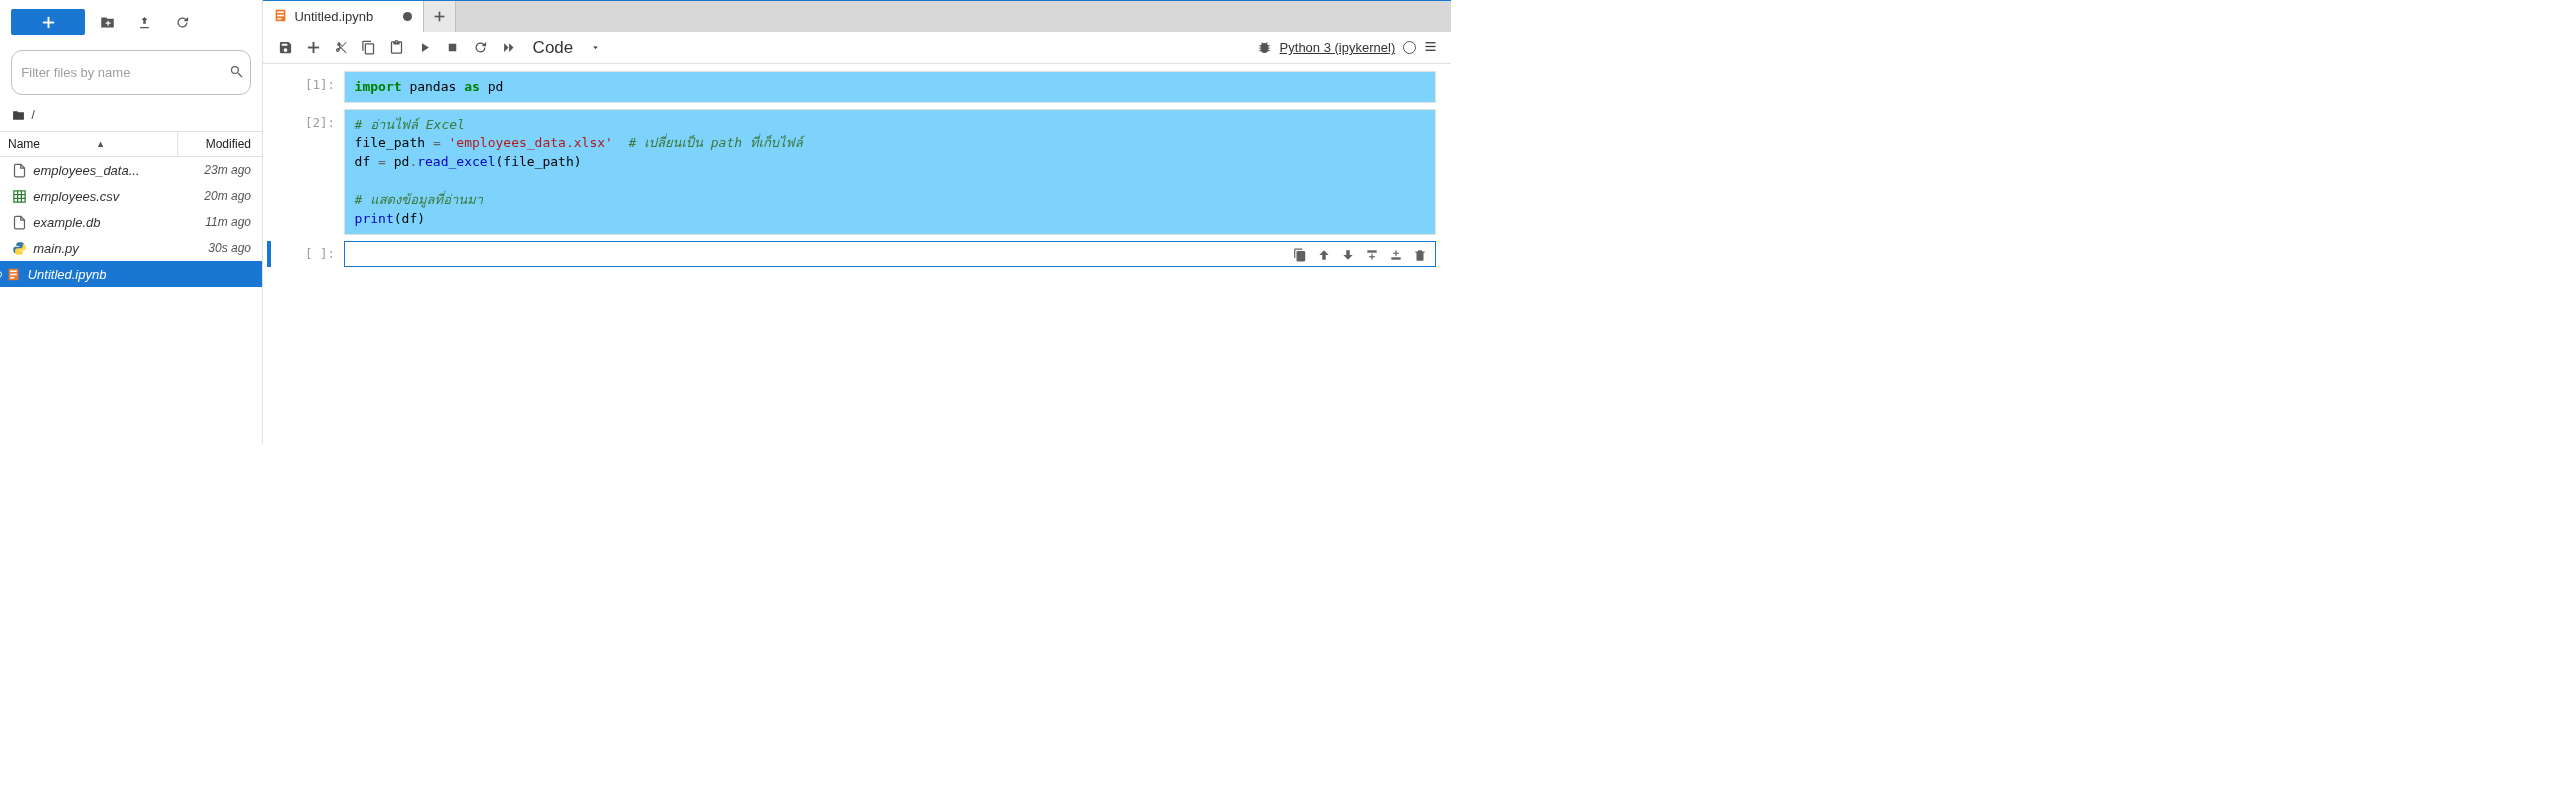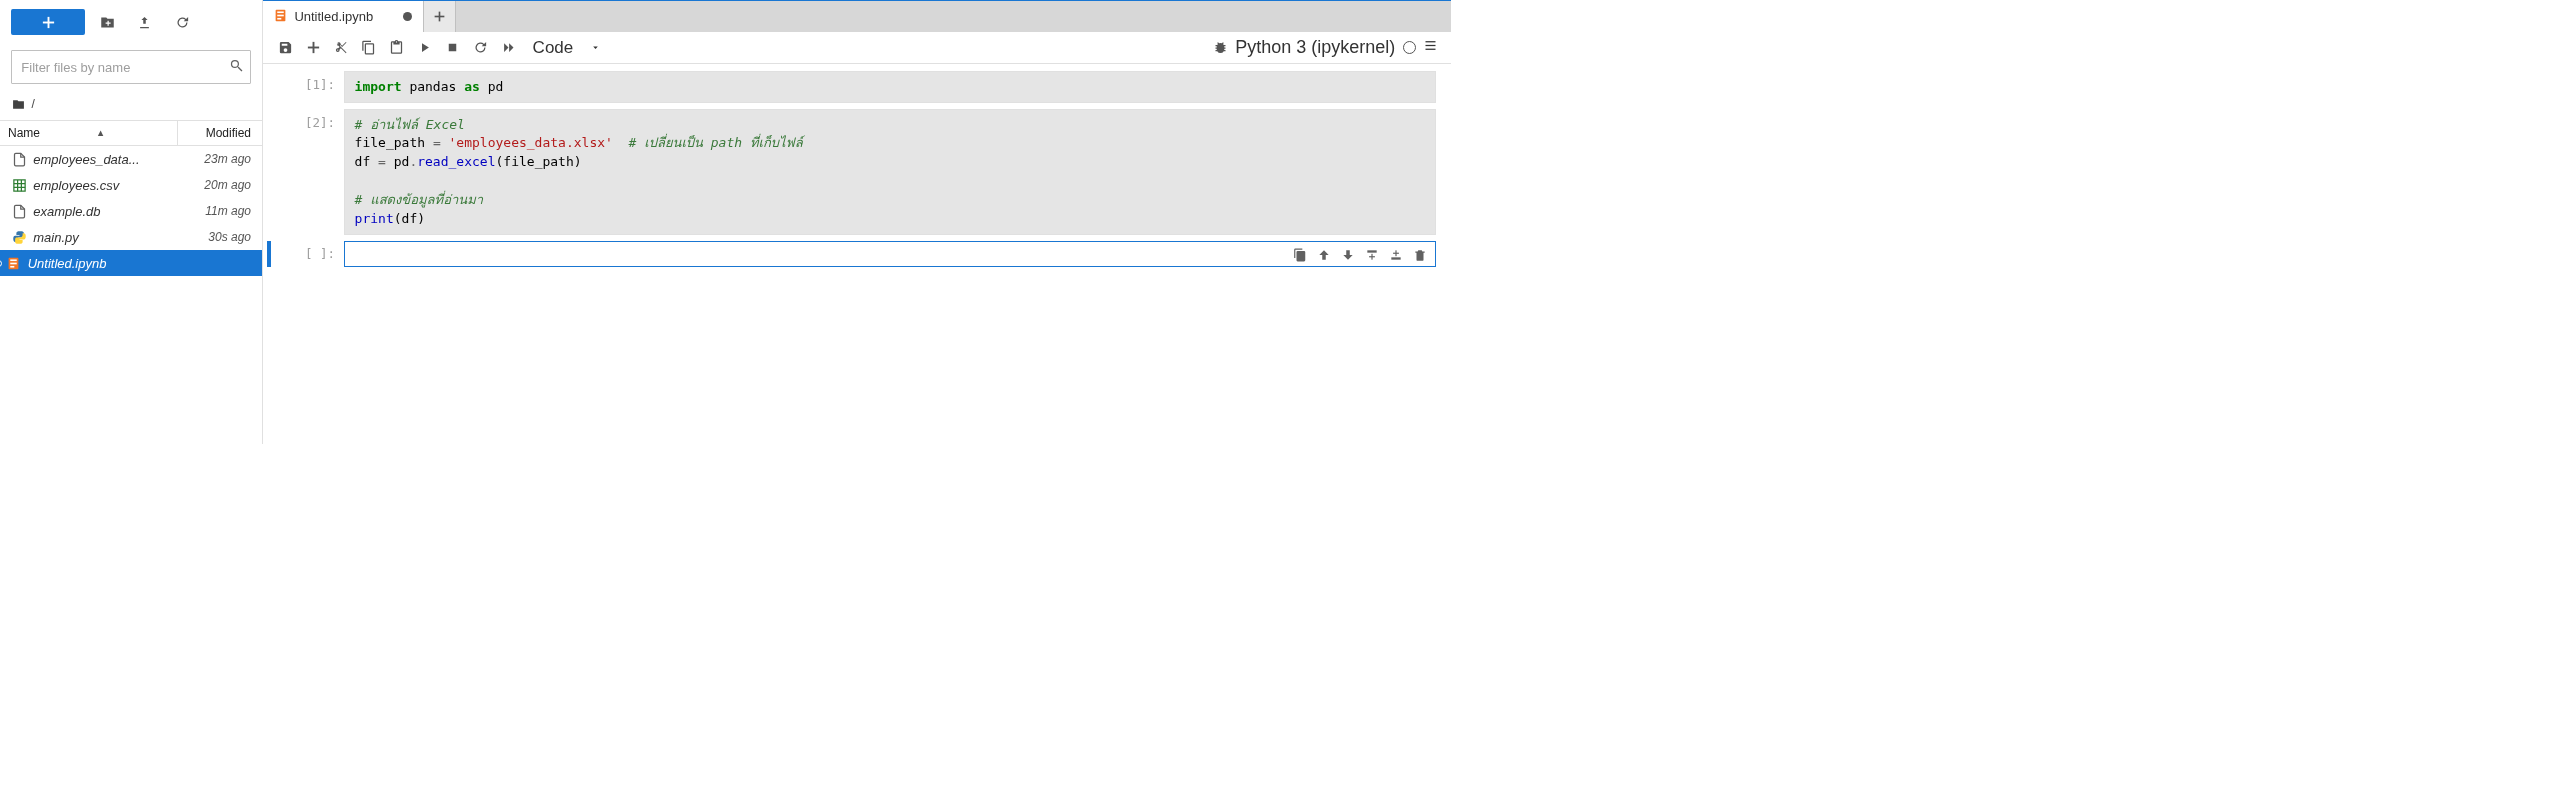--- a/index.html
+++ b/index.html
@@ -9,21 +9,21 @@
 
 .main { display: flex; flex: 1; min-height: 0; }
 
 
 .sidebar { width: 263px; border-right: 0.9px solid #e0e0e0; display: flex; flex-direction: column; background: #fff; }
 .sb-toolbar { display: flex; align-items: center; gap: 7.4px; padding: 9.3px 11px; }
 .btn-new { background: #1976d2; color: #fff; width: 74px; height: 26px; border: none; border-radius: 1.9px; display: flex; align-items: center; justify-content: center; font-size: 16.7px; cursor: pointer; }
 .sb-icon { width: 30px; height: 26px; display: flex; align-items: center; justify-content: center; color: #555; cursor: pointer; }
 .sb-icon svg { width: 15px; height: 15px; }
 .sb-filter { margin: 5.6px 11px 9.3px 11px; position: relative; }
-.sb-filter input { width: 100%; height: 34px; padding: 0 32px 0 9.3px; border: 0.9px solid #c0c0c0; border-radius: 1px; font-size: 13px; color: #0f172a; }
+.sb-filter input { width: 100%; height: 45px; padding: 0 32px 0 9.3px; border: 0.9px solid #c0c0c0; border-radius: 11px; font-size: 13px; color: #0f172a; }
 .sb-filter input::placeholder { color: #9e9e9e; }
 .sb-filter .mag { position: absolute; right: 7.4px; top: 50%; transform: translateY(-50%); color: #616161; }
 .sb-breadcrumb { padding: 3.7px 11px 9.3px 11px; display: flex; align-items: center; gap: 5.6px; color: #424242; }
 .sb-breadcrumb svg { width: 15px; height: 13px; }
 .sb-headers { display: flex; align-items: center; border-top: 0.9px solid #e0e0e0; border-bottom: 0.9px solid #e0e0e0; font-size: 12px; color: #212121; height: 26px; }
 .sb-headers .col-name { flex: 1; padding-left: 8px; display: flex; align-items: center; gap: 56px; }
 .sb-headers .col-mod { width: 85px; text-align: right; padding-right: 11px; border-left: 0.9px solid #e0e0e0; height: 100%; display: flex; align-items: center; justify-content: flex-end; }
 .sb-headers .sort-ic { font-size: 9.3px; color: #555; }
 .file-list { flex: 1; overflow: auto; font-style: italic; }
 .file-row { display: flex; align-items: center; height: 26px; padding: 0 11px; cursor: pointer; }
@@ -41,28 +41,28 @@
 .tab { background: #fff; display: flex; align-items: center; padding: 0 11px; gap: 7.4px; font-size: 13px; border-right: 0.9px solid #c0c0c0; cursor: pointer; }
 .tab .nb-ic { color: #f37626; }
 .tab .dirty { width: 9.3px; height: 9.3px; background: #555; border-radius: 50%; margin-left: 22px; }
 .tab-add { width: 32px; display: flex; align-items: center; justify-content: center; color: #555; cursor: pointer; border-right: 0.9px solid #c0c0c0; background: #e8e8e8; }
 
 .nb-toolbar { height: 32px; border-bottom: 0.9px solid #e0e0e0; display: flex; align-items: center; padding: 0 9.3px; gap: 1.9px; }
 .nb-toolbar .tbtn { width: 26px; height: 26px; display: flex; align-items: center; justify-content: center; color: #555; cursor: pointer; }
 .nb-toolbar .tbtn svg { width: 15px; height: 15px; }
 .nb-toolbar .sep { flex: 1; }
 .cell-type { display: flex; align-items: center; gap: 16.7px; padding: 0 9.3px; font-size: 17px; cursor: pointer; }
-.kernel-info { display: flex; align-items: center; gap: 7.4px; font-size: 18px; padding-right: 3.7px; }
+.kernel-info { display: flex; align-items: center; gap: 7.4px; font-size: 13px; padding-right: 3.7px; text-decoration: underline; }
 .kernel-circle { width: 13px; height: 13px; border: 1.4px solid #555; border-radius: 50%; }
 
 .notebook { flex: 1; overflow: auto; padding: 7.4px 15px 18.6px 9.3px; }
 .cell { display: flex; margin-bottom: 5.6px; }
 .prompt { width: 72px; text-align: right; padding: 5.6px 9.3px 0 0; font-family: Menlo, Consolas, monospace; font-size: 12.5px; color: #9e9e9e; flex-shrink: 0; }
 .cell-body { flex: 1; min-width: 0; }
-.code-input { background: #e5e5e5; border: 0.9px solid #e0e0e0; padding: 5.6px 9.3px; font-family: Menlo, Consolas, monospace; font-size: 13px; line-height: 1.45; white-space: pre; overflow-x: auto; }
+.code-input { background: #7dd3fc; border: 0.9px solid #e0e0e0; padding: 5.6px 9.3px; font-family: Menlo, Consolas, monospace; font-size: 13px; line-height: 1.45; white-space: pre; overflow-x: auto; }
 .output { font-family: Menlo, Consolas, monospace; font-size: 13px; line-height: 1.4; white-space: pre; padding: 3.7px 0 0 0; }
 
 .cell.active { position: relative; }
 .cell.active::before { content: ""; position: absolute; left: -5.6px; top: 0; bottom: 0; width: 4.6px; background: #1976d2; }
 .cell.active .code-input { border: 1.4px solid #1976d2; background: #fff; min-height: 26px; }
 .cell-actions { position: absolute; right: 5.6px; top: 3.7px; display: flex; gap: 3.7px; }
 .cell-actions .ca { width: 20.4px; height: 20.4px; display: flex; align-items: center; justify-content: center; color: #616161; cursor: pointer; }
 
 
 .kw { color: #008000; font-weight: bold; }

